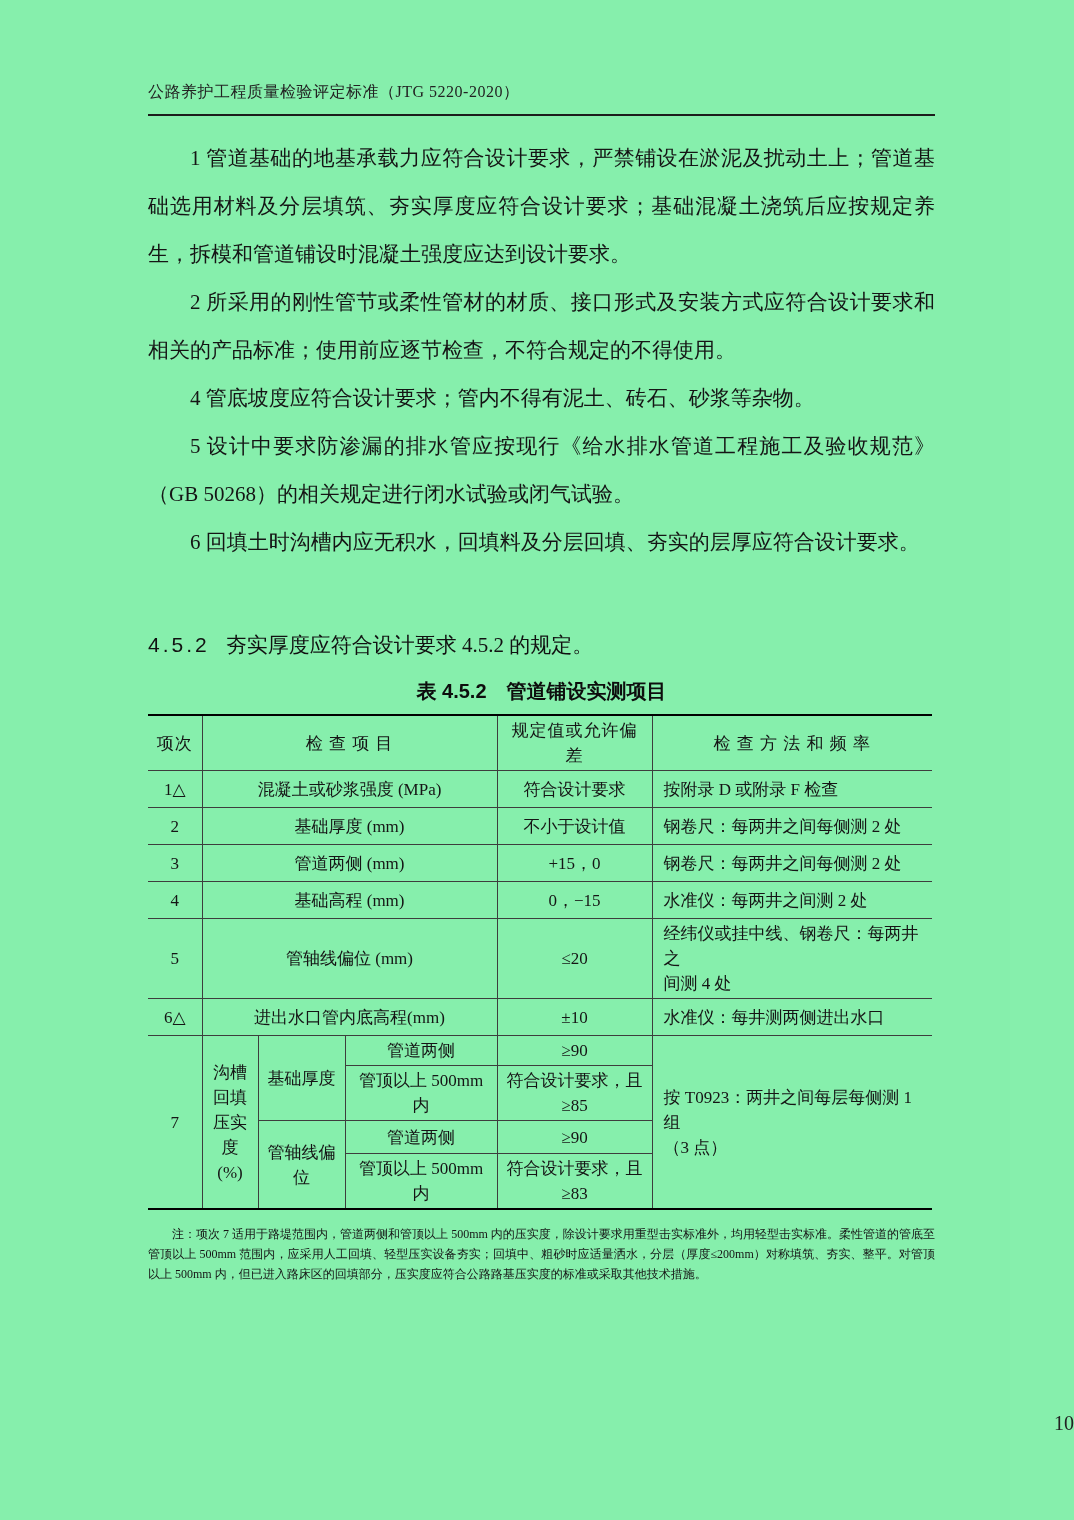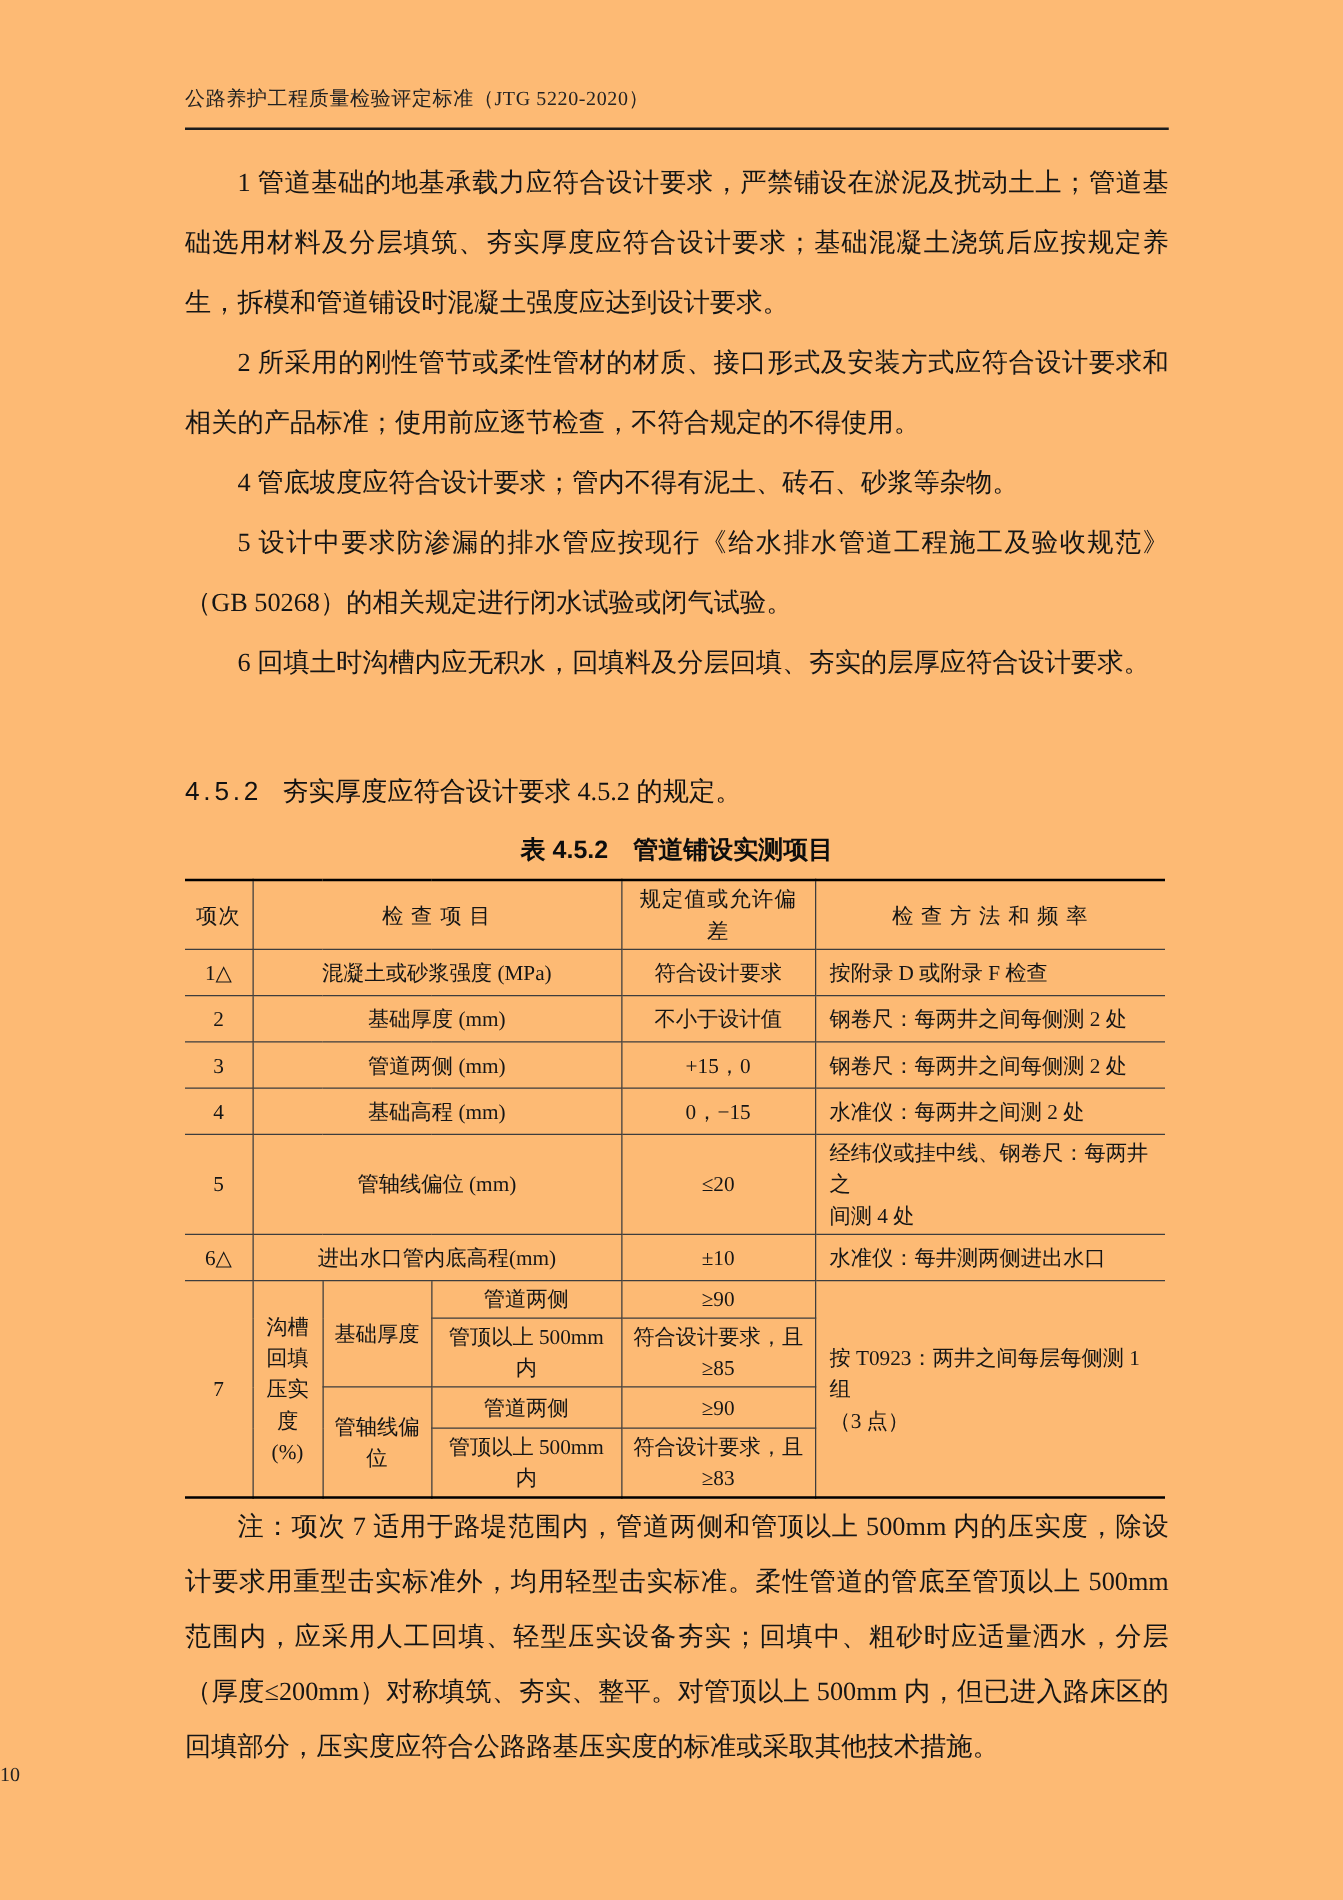--- a/index.html
+++ b/index.html
@@ -1,24 +1,24 @@
 <!DOCTYPE html>
 <html lang="zh"><head>
 <meta charset="utf-8">
 <style>
   html,body{margin:0;padding:0;background:#e8e8e8;}
   .page{
     position:relative;
     width:1074px;height:1520px;
     margin:0 auto;
-    background:#fdba74;
+    background:#86efac;
     font-family:"Liberation Serif","DejaVu Serif",serif;
     color:#1a1a1a;
     box-sizing:border-box;
-    padding:4px 139px 0 148px;
+    padding:16px 139px 0 148px;
     overflow:hidden;
   }
   
   .doc-header{padding-top:64px;}
   .doc-header .title{
     font-size:16px;line-height:24px;color:#222;
     letter-spacing:0.5px;
   }
   .doc-header .rule{
     margin-top:10px;border:none;border-top:2px solid #1c1c1c;height:0;
@@ -63,27 +63,27 @@
   .h-hdr{height:40px}
   .h-std{height:37px}
   .h-r5{height:50px}
   .h-s1{height:30px}
   .h-s2{height:44px}
   .h-s3{height:33px}
   .h-s4{height:46px}
   td.vlabel{padding:2px 3px;line-height:26px;}
   
   .tbl-note{
-    font-size:21px;line-height:44px;
+    margin-top:14px;font-size:12px;line-height:20px;
     text-align:justify;text-indent:2em;color:#151515;
   }
   
   .page-num{
     position:absolute;left:0;right:0;top:1412px;
-    text-align:left;font-size:16px;color:#222;
+    text-align:right;font-size:20px;color:#222;
   }
 </style>
 </head>
 <body>
 
 <div class="page">
 
   <div class="doc-header">
     <div class="title">公路养护工程质量检验评定标准（JTG 5220-2020）</div>
     <hr class="rule">

